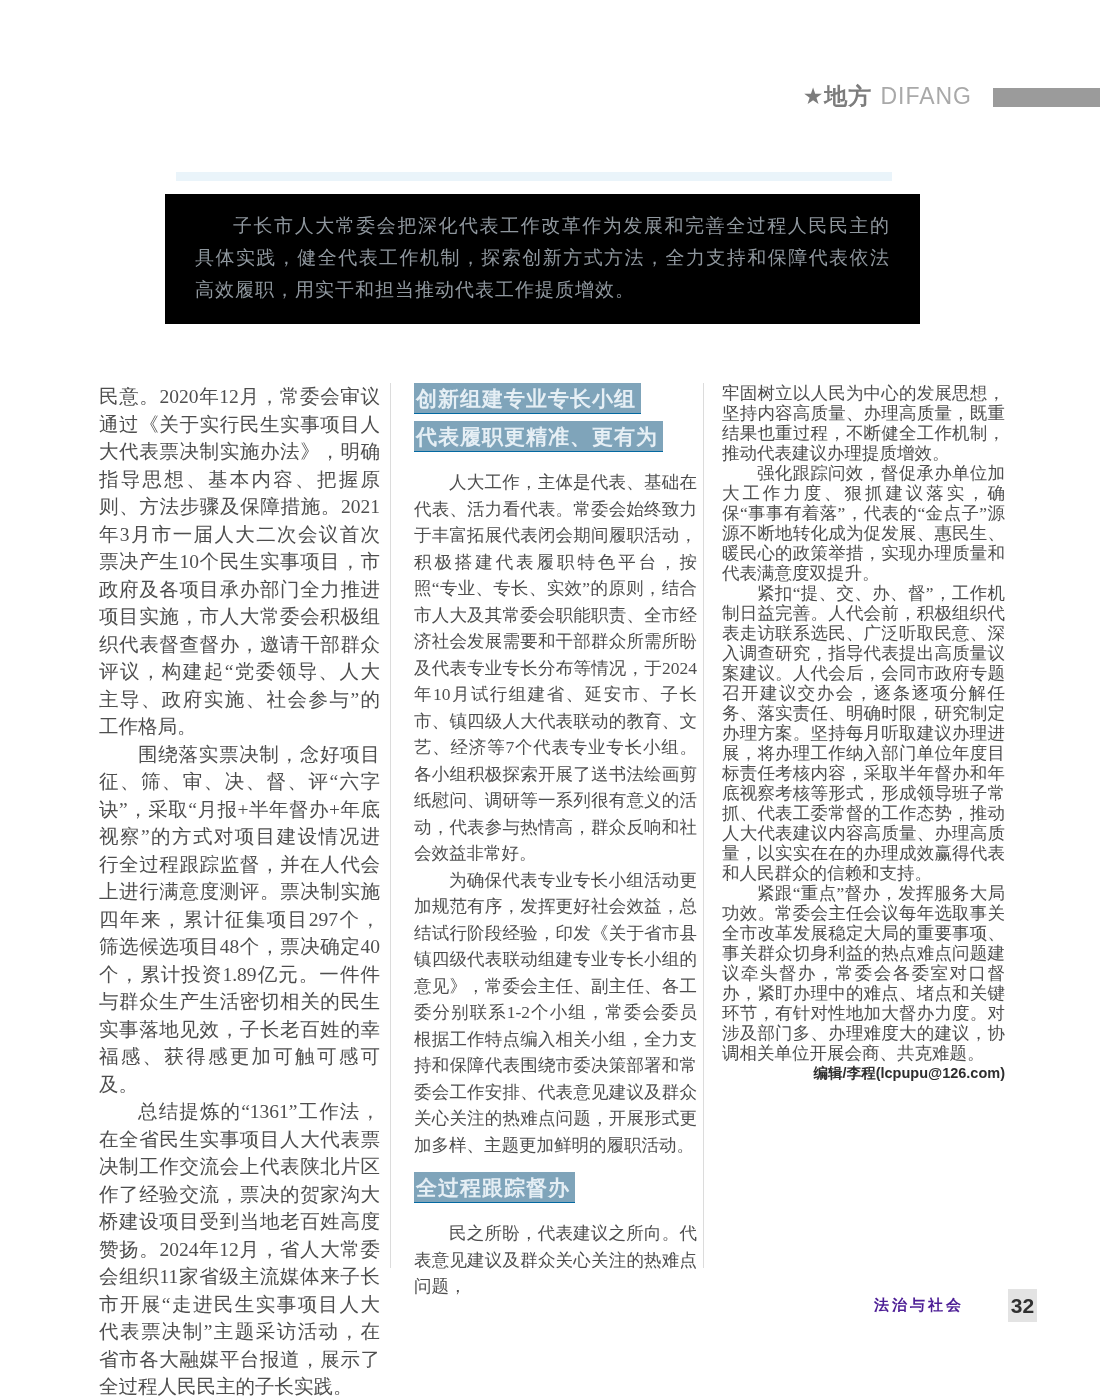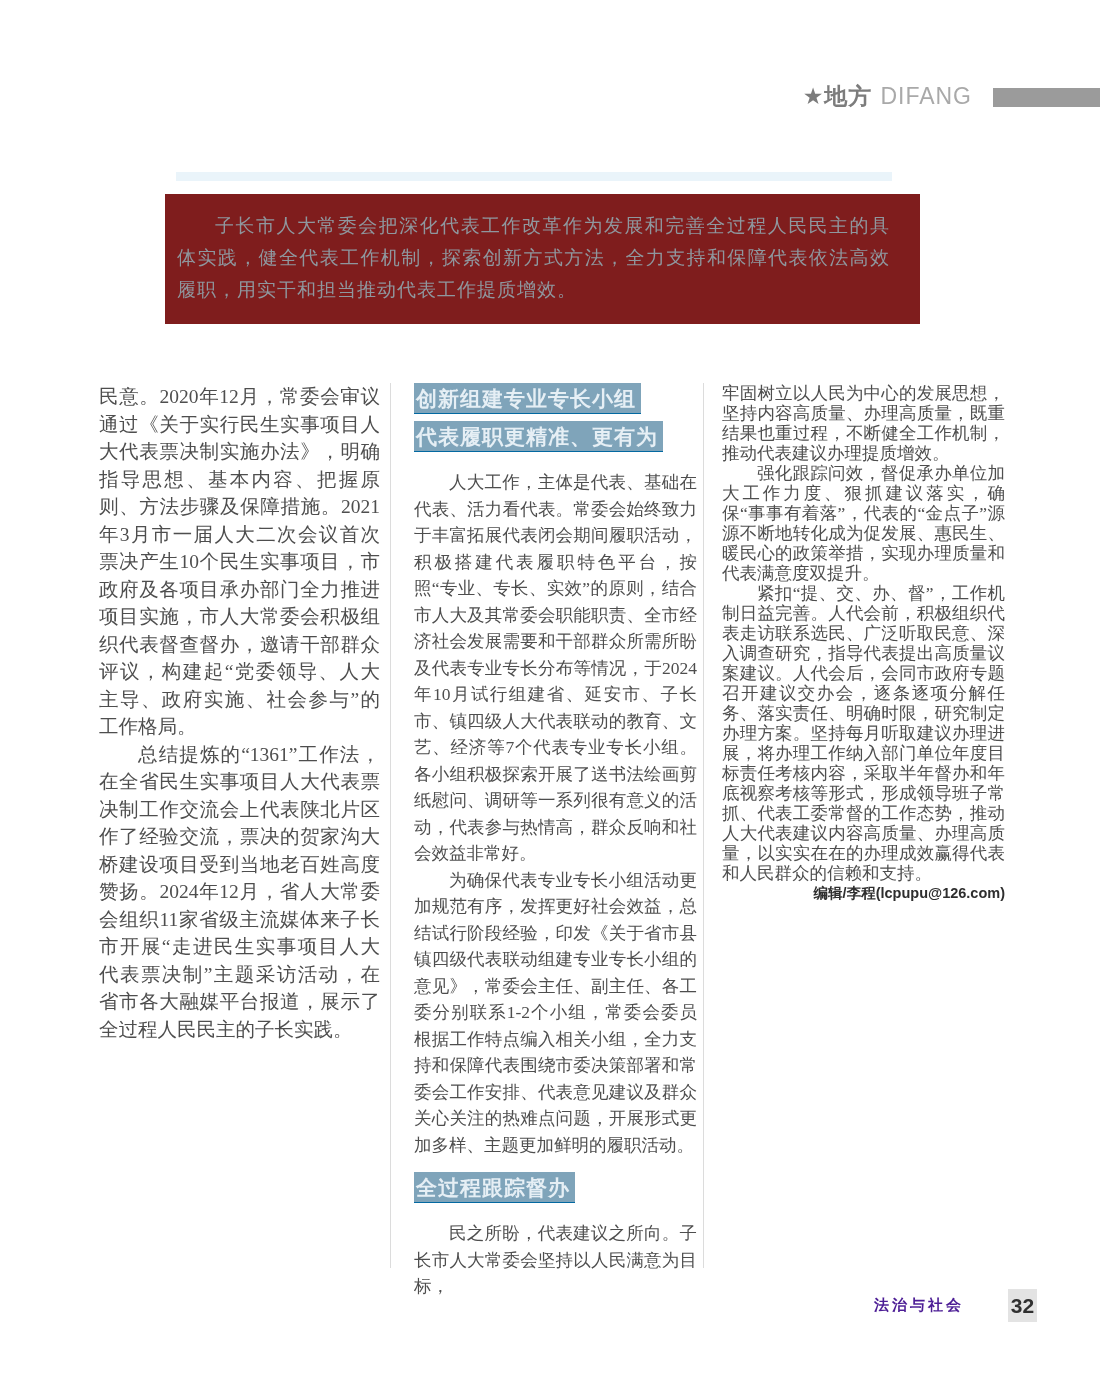--- a/index.html
+++ b/index.html
@@ -22,22 +22,22 @@
     position:absolute;top:88px;left:993px;width:107px;height:19px;
     background:#9b9b9b;
   }
   
   .summary-strip{
     position:absolute;left:176px;top:172px;width:716px;height:9px;
     background:#eaf4fa;
   }
   .summary-box{
     position:absolute;left:165px;top:194px;width:755px;
-    background:#7f1d1d;
-    padding:16px 30px 18px 12px;box-sizing:border-box;
+    background:#000000;
+    padding:16px 30px 18px 30px;box-sizing:border-box;
     font-family:"Liberation Sans","DejaVu Sans",sans-serif;
     font-size:19px;line-height:32px;color:#8f979e;
     text-align:justify;text-indent:2em;letter-spacing:1px;
   }
   
   .col{
     position:absolute;top:383px;
     text-align:justify;color:#4e4e4e;
   }
   .col p{margin:0;}
@@ -100,40 +100,42 @@
   <div class="summary-strip"></div>
   <div class="summary-box">
     <span>子长市人大常委会把深化代表工作改革作为发展和完善全过程人民民主的具体实践，健全代表工作机制，探索创新方式方法，全力支持和保障代表依法高效履职，用实干和担当推动代表工作提质增效。</span>
   </div>
 
   <div class="v-divider d1"></div>
   <div class="v-divider d2"></div>
 
   <div class="col col1">
     <p>民意。2020年12月，常委会审议通过《关于实行民生实事项目人大代表票决制实施办法》，明确指导思想、基本内容、把握原则、方法步骤及保障措施。2021年3月市一届人大二次会议首次票决产生10个民生实事项目，市政府及各项目承办部门全力推进项目实施，市人大常委会积极组织代表督查督办，邀请干部群众评议，构建起“党委领导、人大主导、政府实施、社会参与”的工作格局。</p>
+    <p class="indent">围绕落实票决制，念好项目征、筛、审、决、督、评“六字诀”，采取“月报+半年督办+年底视察”的方式对项目建设情况进行全过程跟踪监督，并在人代会上进行满意度测评。票决制实施四年来，累计征集项目297个，筛选候选项目48个，票决确定40个，累计投资1.89亿元。一件件与群众生产生活密切相关的民生实事落地见效，子长老百姓的幸福感、获得感更加可触可感可及。</p>
     <p class="indent">总结提炼的“1361”工作法，在全省民生实事项目人大代表票决制工作交流会上代表陕北片区作了经验交流，票决的贺家沟大桥建设项目受到当地老百姓高度赞扬。2024年12月，省人大常委会组织11家省级主流媒体来子长市开展“走进民生实事项目人大代表票决制”主题采访活动，在省市各大融媒平台报道，展示了全过程人民民主的子长实践。</p>
   </div>
 
   <div class="col col2">
     <div class="subhead">
       <span class="hl">创新组建专业专长小组</span><br>
       <span class="hl">代表履职更精准、更有为</span>
     </div>
     <p class="indent">人大工作，主体是代表、基础在代表、活力看代表。常委会始终致力于丰富拓展代表闭会期间履职活动，积极搭建代表履职特色平台，按照“专业、专长、实效”的原则，结合市人大及其常委会职能职责、全市经济社会发展需要和干部群众所需所盼及代表专业专长分布等情况，于2024年10月试行组建省、延安市、子长市、镇四级人大代表联动的教育、文艺、经济等7个代表专业专长小组。各小组积极探索开展了送书法绘画剪纸慰问、调研等一系列很有意义的活动，代表参与热情高，群众反响和社会效益非常好。</p>
     <p class="indent">为确保代表专业专长小组活动更加规范有序，发挥更好社会效益，总结试行阶段经验，印发《关于省市县镇四级代表联动组建专业专长小组的意见》，常委会主任、副主任、各工委分别联系1-2个小组，常委会委员根据工作特点编入相关小组，全力支持和保障代表围绕市委决策部署和常委会工作安排、代表意见建议及群众关心关注的热难点问题，开展形式更加多样、主题更加鲜明的履职活动。</p>
     <div class="subhead second">
       <span class="hl">全过程跟踪督办</span><br>
     </div>
-    <p class="indent">民之所盼，代表建议之所向。子长市人大常委会坚持以人民满意为目标，</p>
+    <p class="indent">民之所盼，代表建议之所向。代表意见建议及群众关心关注的热难点问题，</p>
   </div>
 
   <div class="col col3">
     <p>牢固树立以人民为中心的发展思想，坚持内容高质量、办理高质量，既重结果也重过程，不断健全工作机制，推动代表建议办理提质增效。</p>
     <p class="indent">强化跟踪问效，督促承办单位加大工作力度、狠抓建议落实，确保“事事有着落”，代表的“金点子”源源不断地转化成为促发展、惠民生、暖民心的政策举措，实现办理质量和代表满意度双提升。</p>
     <p class="indent">紧扣“提、交、办、督”，工作机制日益完善。人代会前，积极组织代表走访联系选民、广泛听取民意、深入调查研究，指导代表提出高质量议案建议。人代会后，会同市政府专题召开建议交办会，逐条逐项分解任务、落实责任、明确时限，研究制定办理方案。坚持每月听取建议办理进展，将办理工作纳入部门单位年度目标责任考核内容，采取半年督办和年底视察考核等形式，形成领导班子常抓、代表工委常督的工作态势，推动人大代表建议内容高质量、办理高质量，以实实在在的办理成效赢得代表和人民群众的信赖和支持。</p>
+    <p class="indent">紧跟“重点”督办，发挥服务大局功效。常委会主任会议每年选取事关全市改革发展稳定大局的重要事项、事关群众切身利益的热点难点问题建议牵头督办，常委会各委室对口督办，紧盯办理中的难点、堵点和关键环节，有针对性地加大督办力度。对涉及部门多、办理难度大的建议，协调相关单位开展会商、共克难题。</p>
     <p class="editor-line">编辑/李程(lcpupu@126.com)</p>
   </div>
 
   <div class="footer">
     <span class="mag">法治与社会</span>
     <span class="pagenum">32</span>
   </div>
 
 </div>
 

